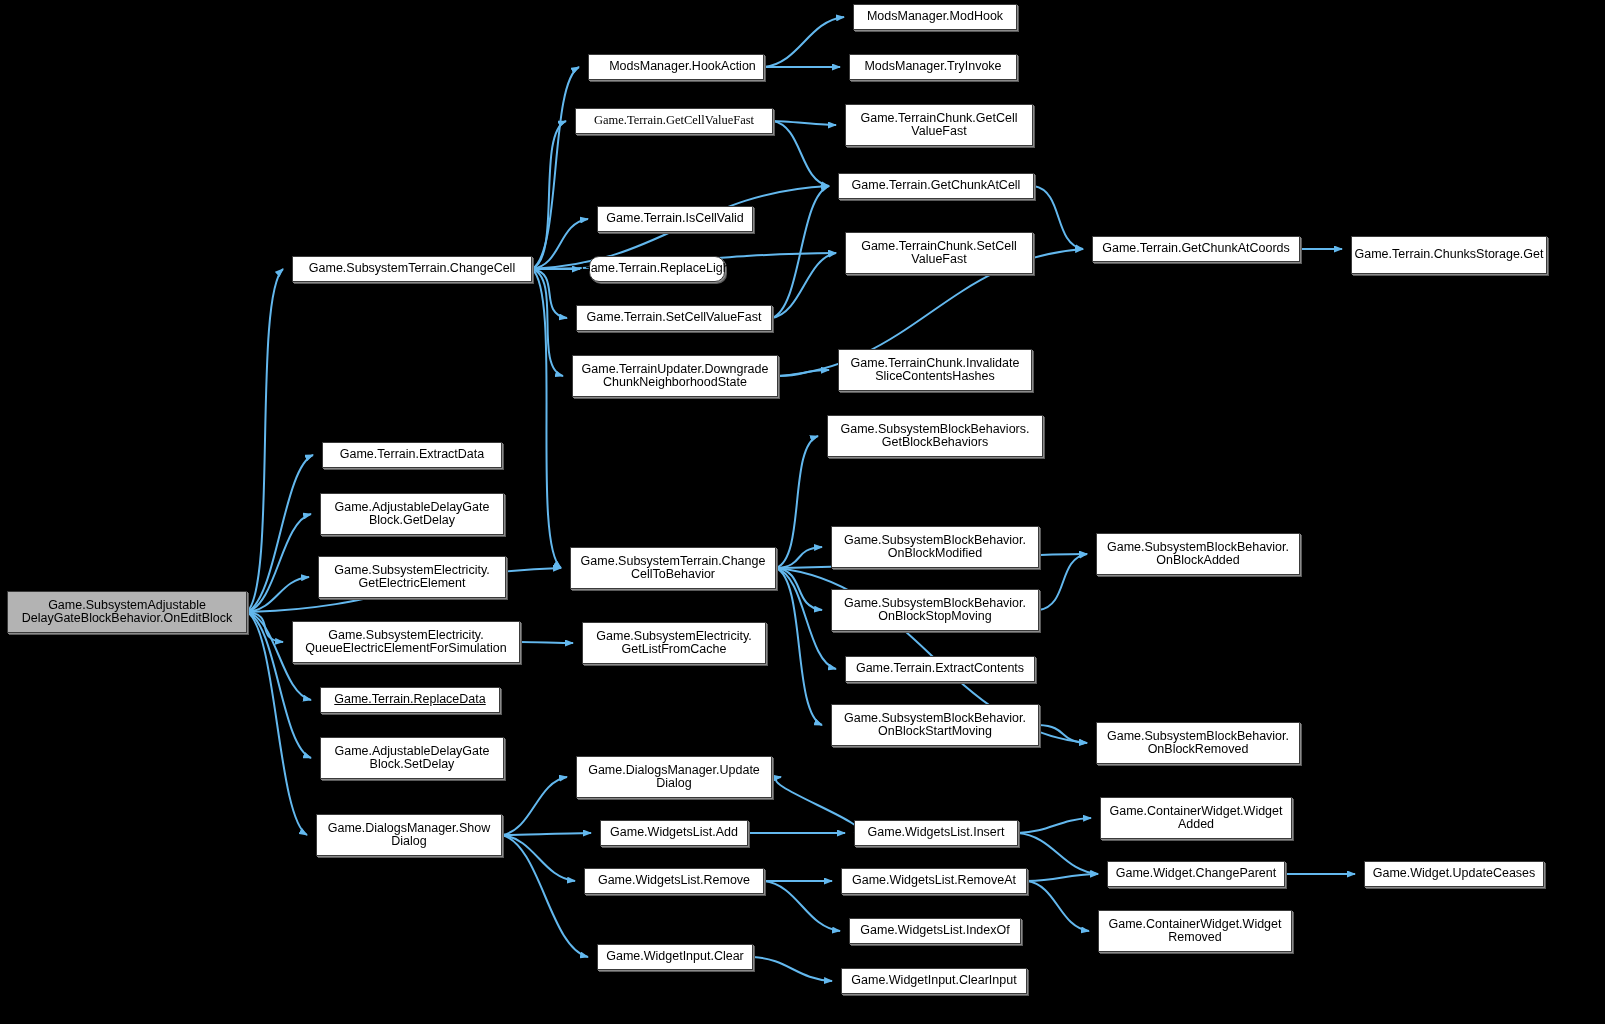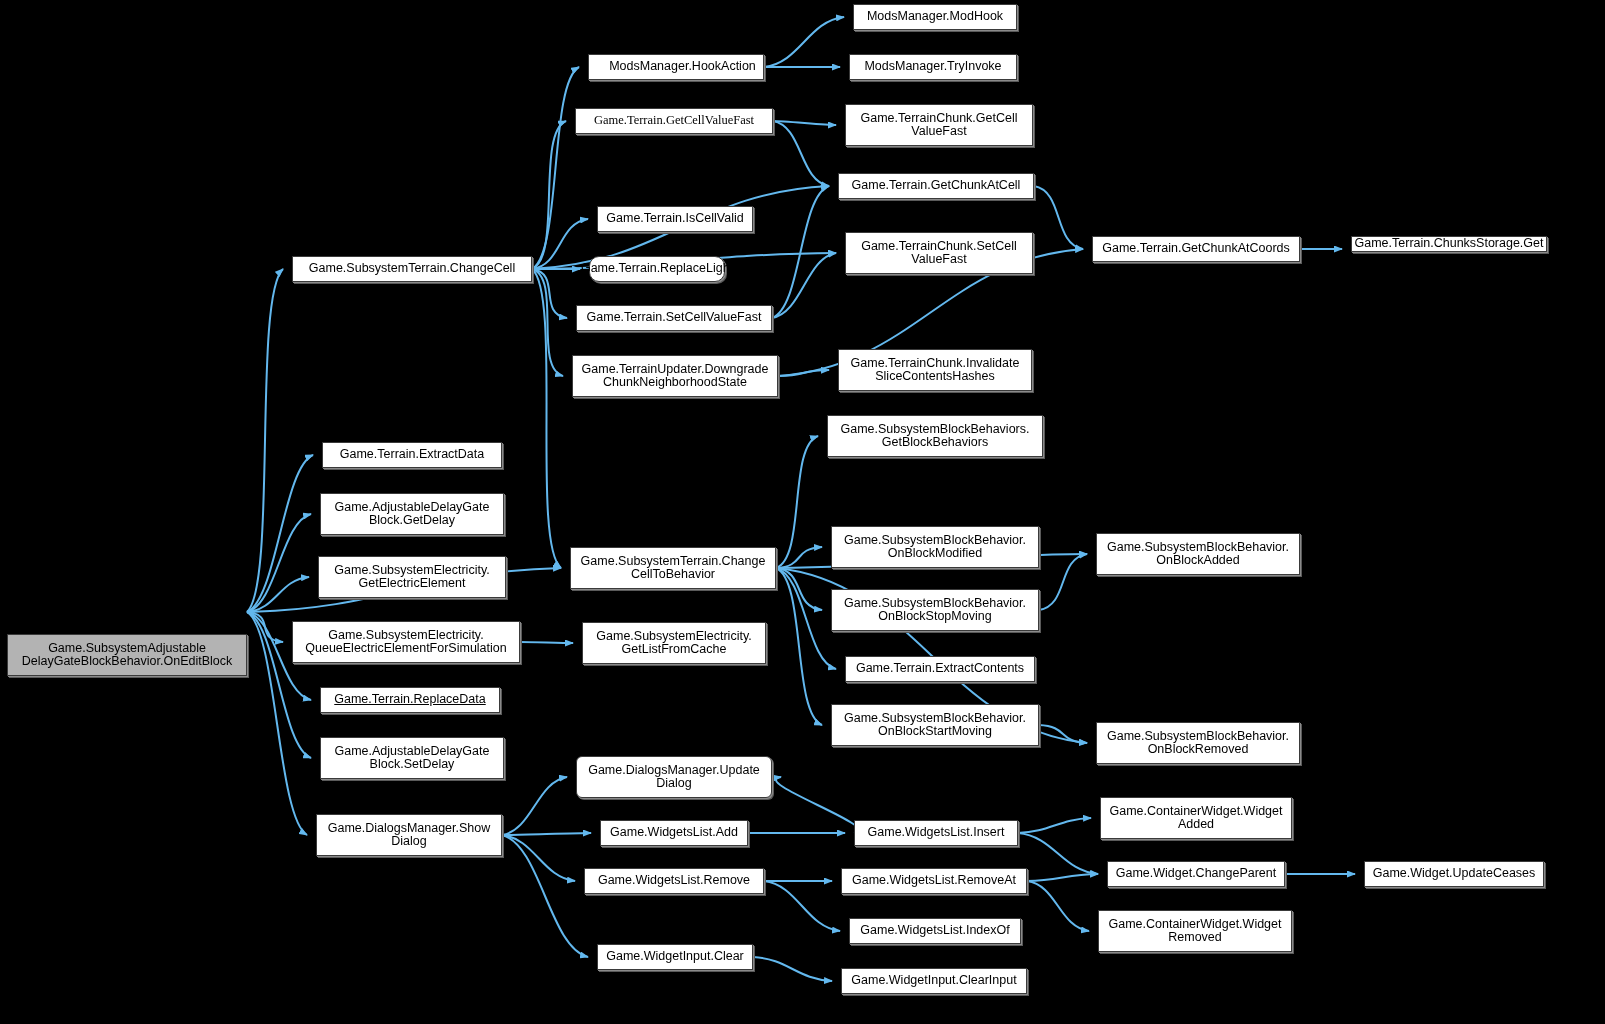--- a/index.html
+++ b/index.html
@@ -3,21 +3,21 @@
 <meta charset="utf-8">
 <style>
   html,body{margin:0;padding:0;background:#000;}
   #canvas{position:relative;width:1605px;height:1024px;background:#000;overflow:hidden;
           font-family:"Liberation Sans", sans-serif;}
   svg#edges{position:absolute;left:0;top:0;width:1605px;height:1024px;}
   .node{position:absolute;box-sizing:border-box;background:#ffffff;border:1px solid #3a3a3a;
         box-shadow:1px 1px 0 0 #8a8a8a, 2px 2px 0 0 #5a5a5a;
         display:flex;align-items:center;justify-content:center;text-align:center;
         color:#000;font-size:12.5px;line-height:13.5px;letter-spacing:0px;}
-  .node.hub{background:#b3b3b3;margin-top:43px;}
+  .node.hub{background:#b3b3b3;}
   .node span{display:block;padding:0 3px;white-space:pre-line;}
 </style>
 </head>
 <body>
 
 <div id="canvas">
   <svg id="edges">
     <defs>
       <marker id="arrow" markerWidth="9" markerHeight="7" refX="8" refY="3.5" orient="auto" markerUnits="userSpaceOnUse">
         <path d="M0,0 L9,3.5 L0,7 z" fill="#63b8ee"></path>
@@ -132,21 +132,21 @@
 ChunkNeighborhoodState</span>
       </div>
       <div class="node" style="left: 570px; top: 547px; width: 206px; height: 42px;">
         <span>Game.SubsystemTerrain.Change
 CellToBehavior</span>
       </div>
       <div class="node" style="left: 582px; top: 622px; width: 184px; height: 42px;">
         <span>Game.SubsystemElectricity.
 GetListFromCache</span>
       </div>
-      <div class="node" style="left: 576px; top: 756px; width: 196px; height: 42px; border-radius: 6px;">
+      <div class="node" style="left: 576px; top: 756px; width: 196px; height: 42px;">
         <span>Game.DialogsManager.Update
 Dialog</span>
       </div>
       <div class="node" style="left: 600px; top: 820px; width: 148px; height: 26px;">
         <span>Game.WidgetsList.Add</span>
       </div>
       <div class="node" style="left: 584px; top: 868px; width: 180px; height: 26px;">
         <span>Game.WidgetsList.Remove</span>
       </div>
       <div class="node" style="left: 597px; top: 944px; width: 156px; height: 26px;">
@@ -219,20 +219,20 @@
         <span>Game.ContainerWidget.Widget
 Added</span>
       </div>
       <div class="node" style="left: 1107px; top: 861px; width: 178px; height: 26px;">
         <span>Game.Widget.ChangeParent</span>
       </div>
       <div class="node" style="left: 1098px; top: 910px; width: 194px; height: 42px;">
         <span>Game.ContainerWidget.Widget
 Removed</span>
       </div>
-      <div class="node" style="left: 1351px; top: 236px; width: 196px; height: 16px;">
+      <div class="node" style="left: 1351px; top: 236px; width: 196px; height: 38px;">
         <span>Game.Terrain.ChunksStorage.Get</span>
       </div>
       <div class="node" style="left: 1364px; top: 861px; width: 180px; height: 26px;">
         <span>Game.Widget.UpdateCeases</span>
       </div>
     </div>
 </div>
 
 </body></html>

